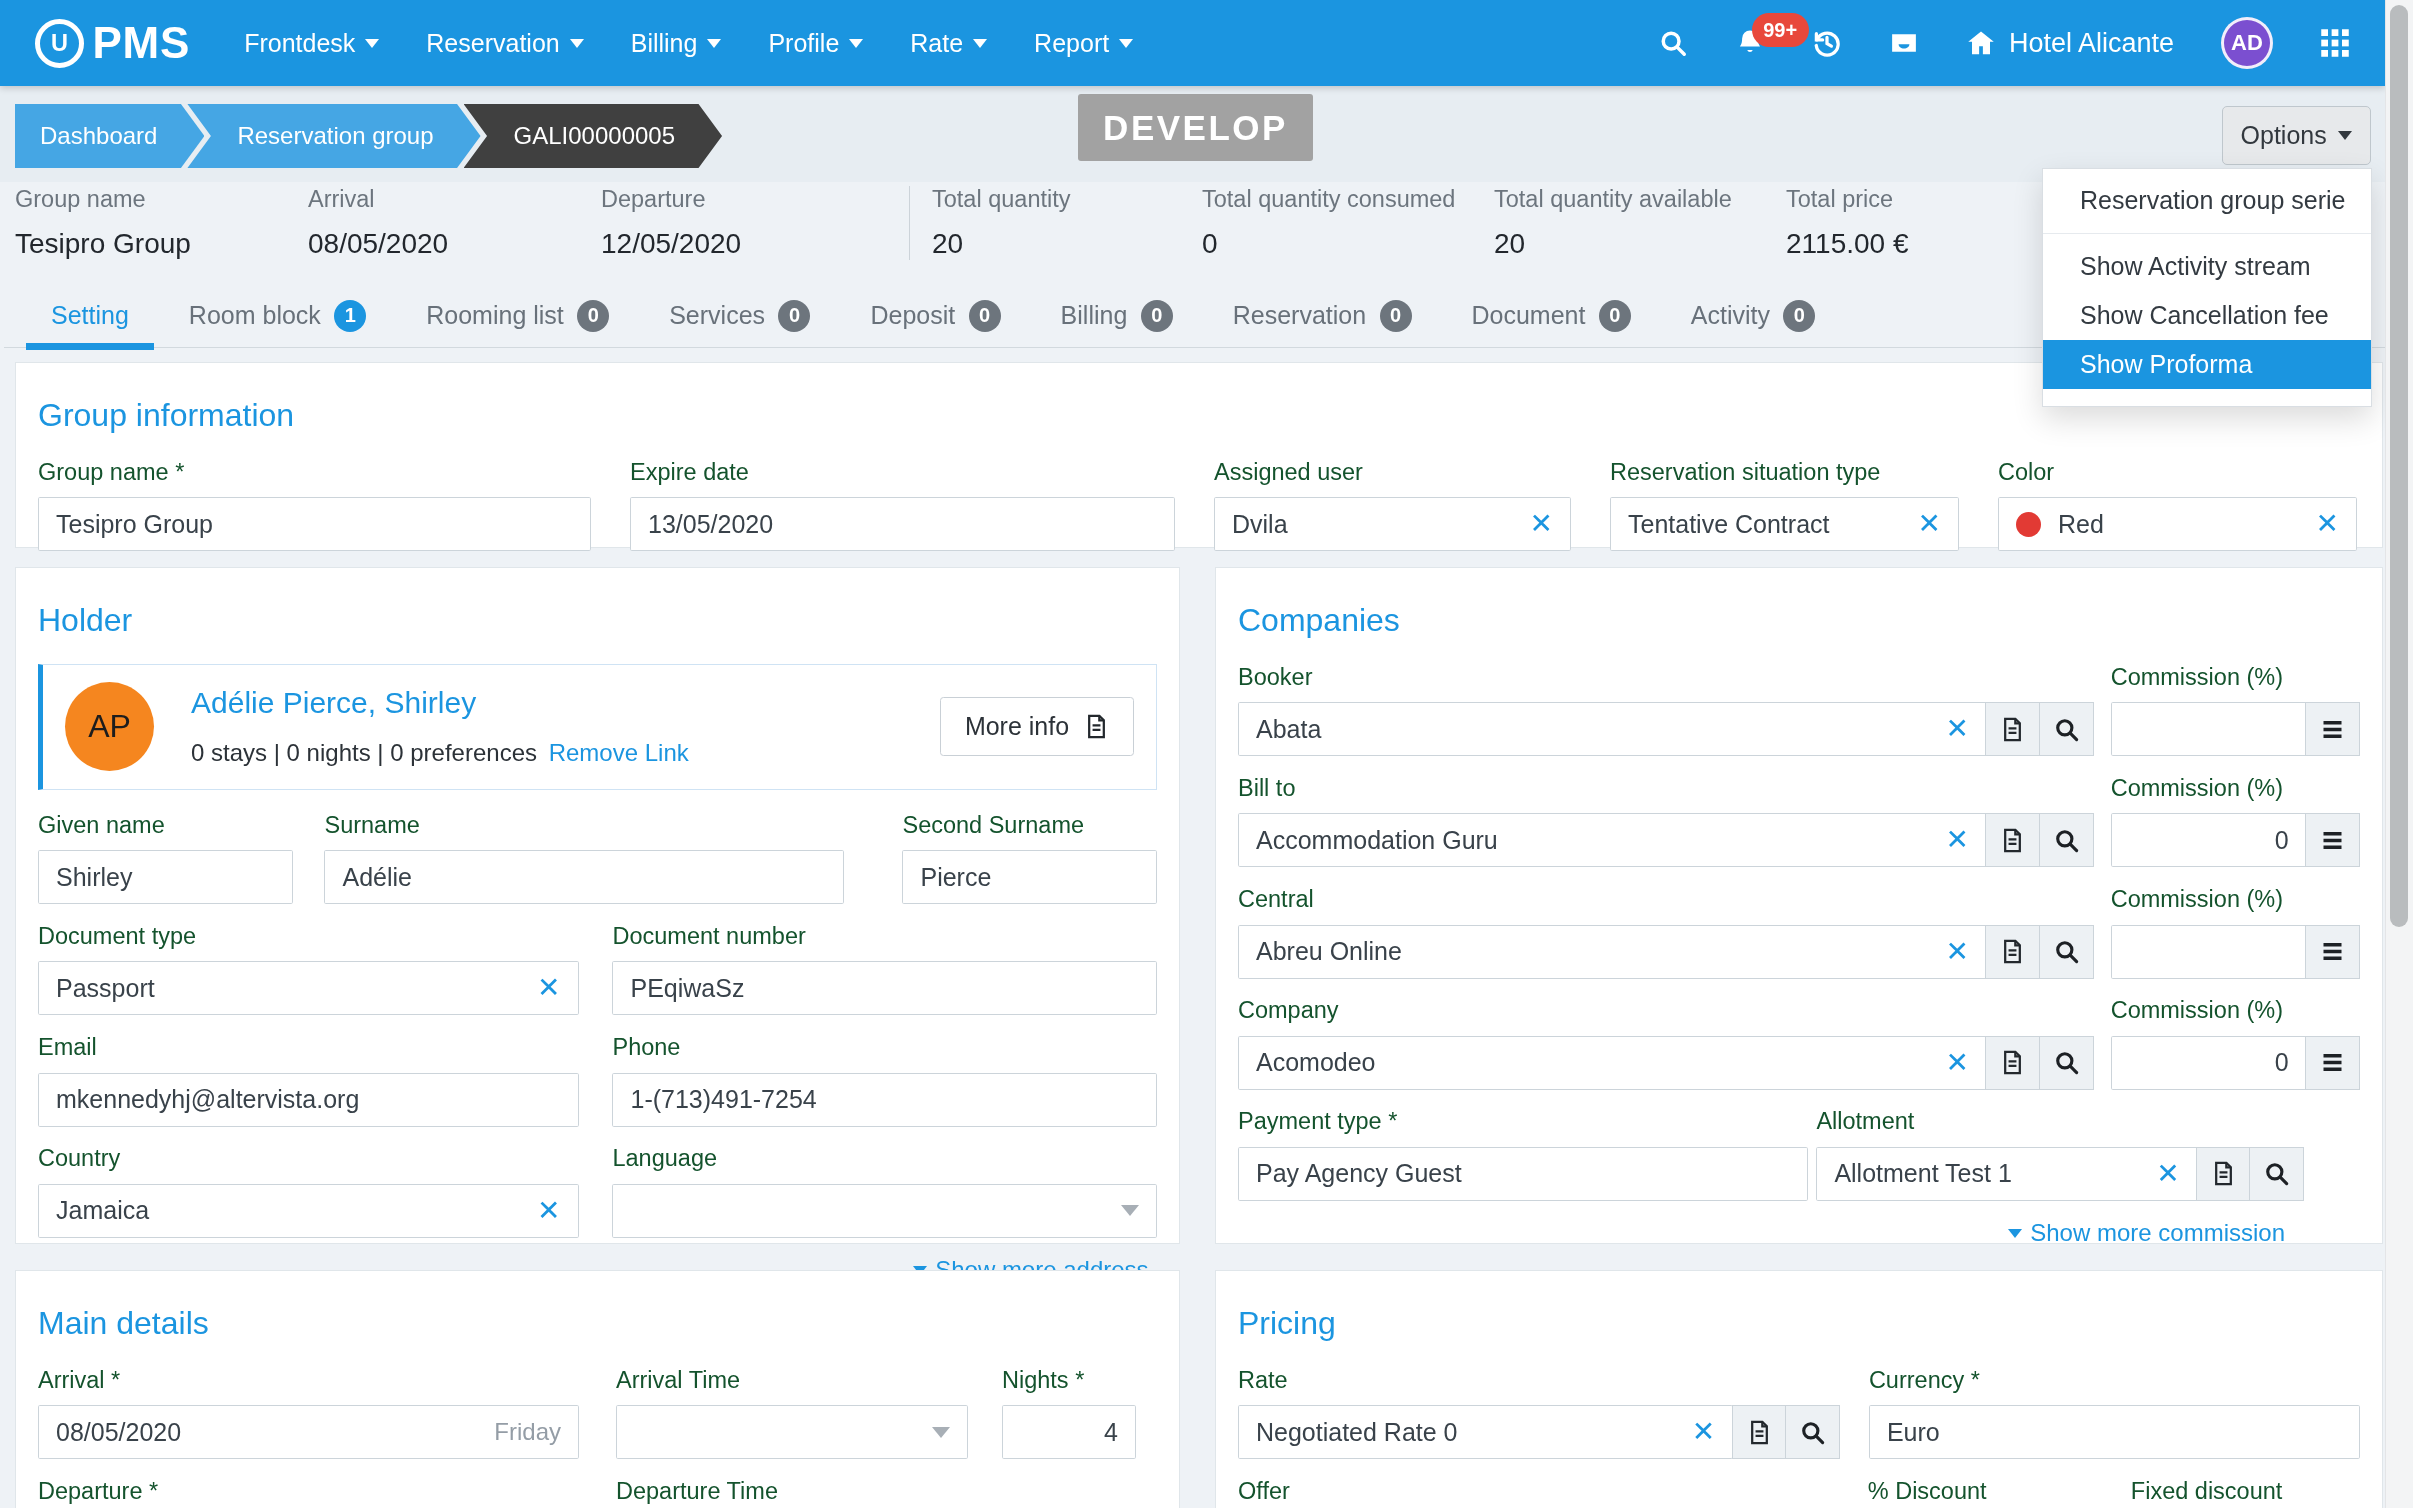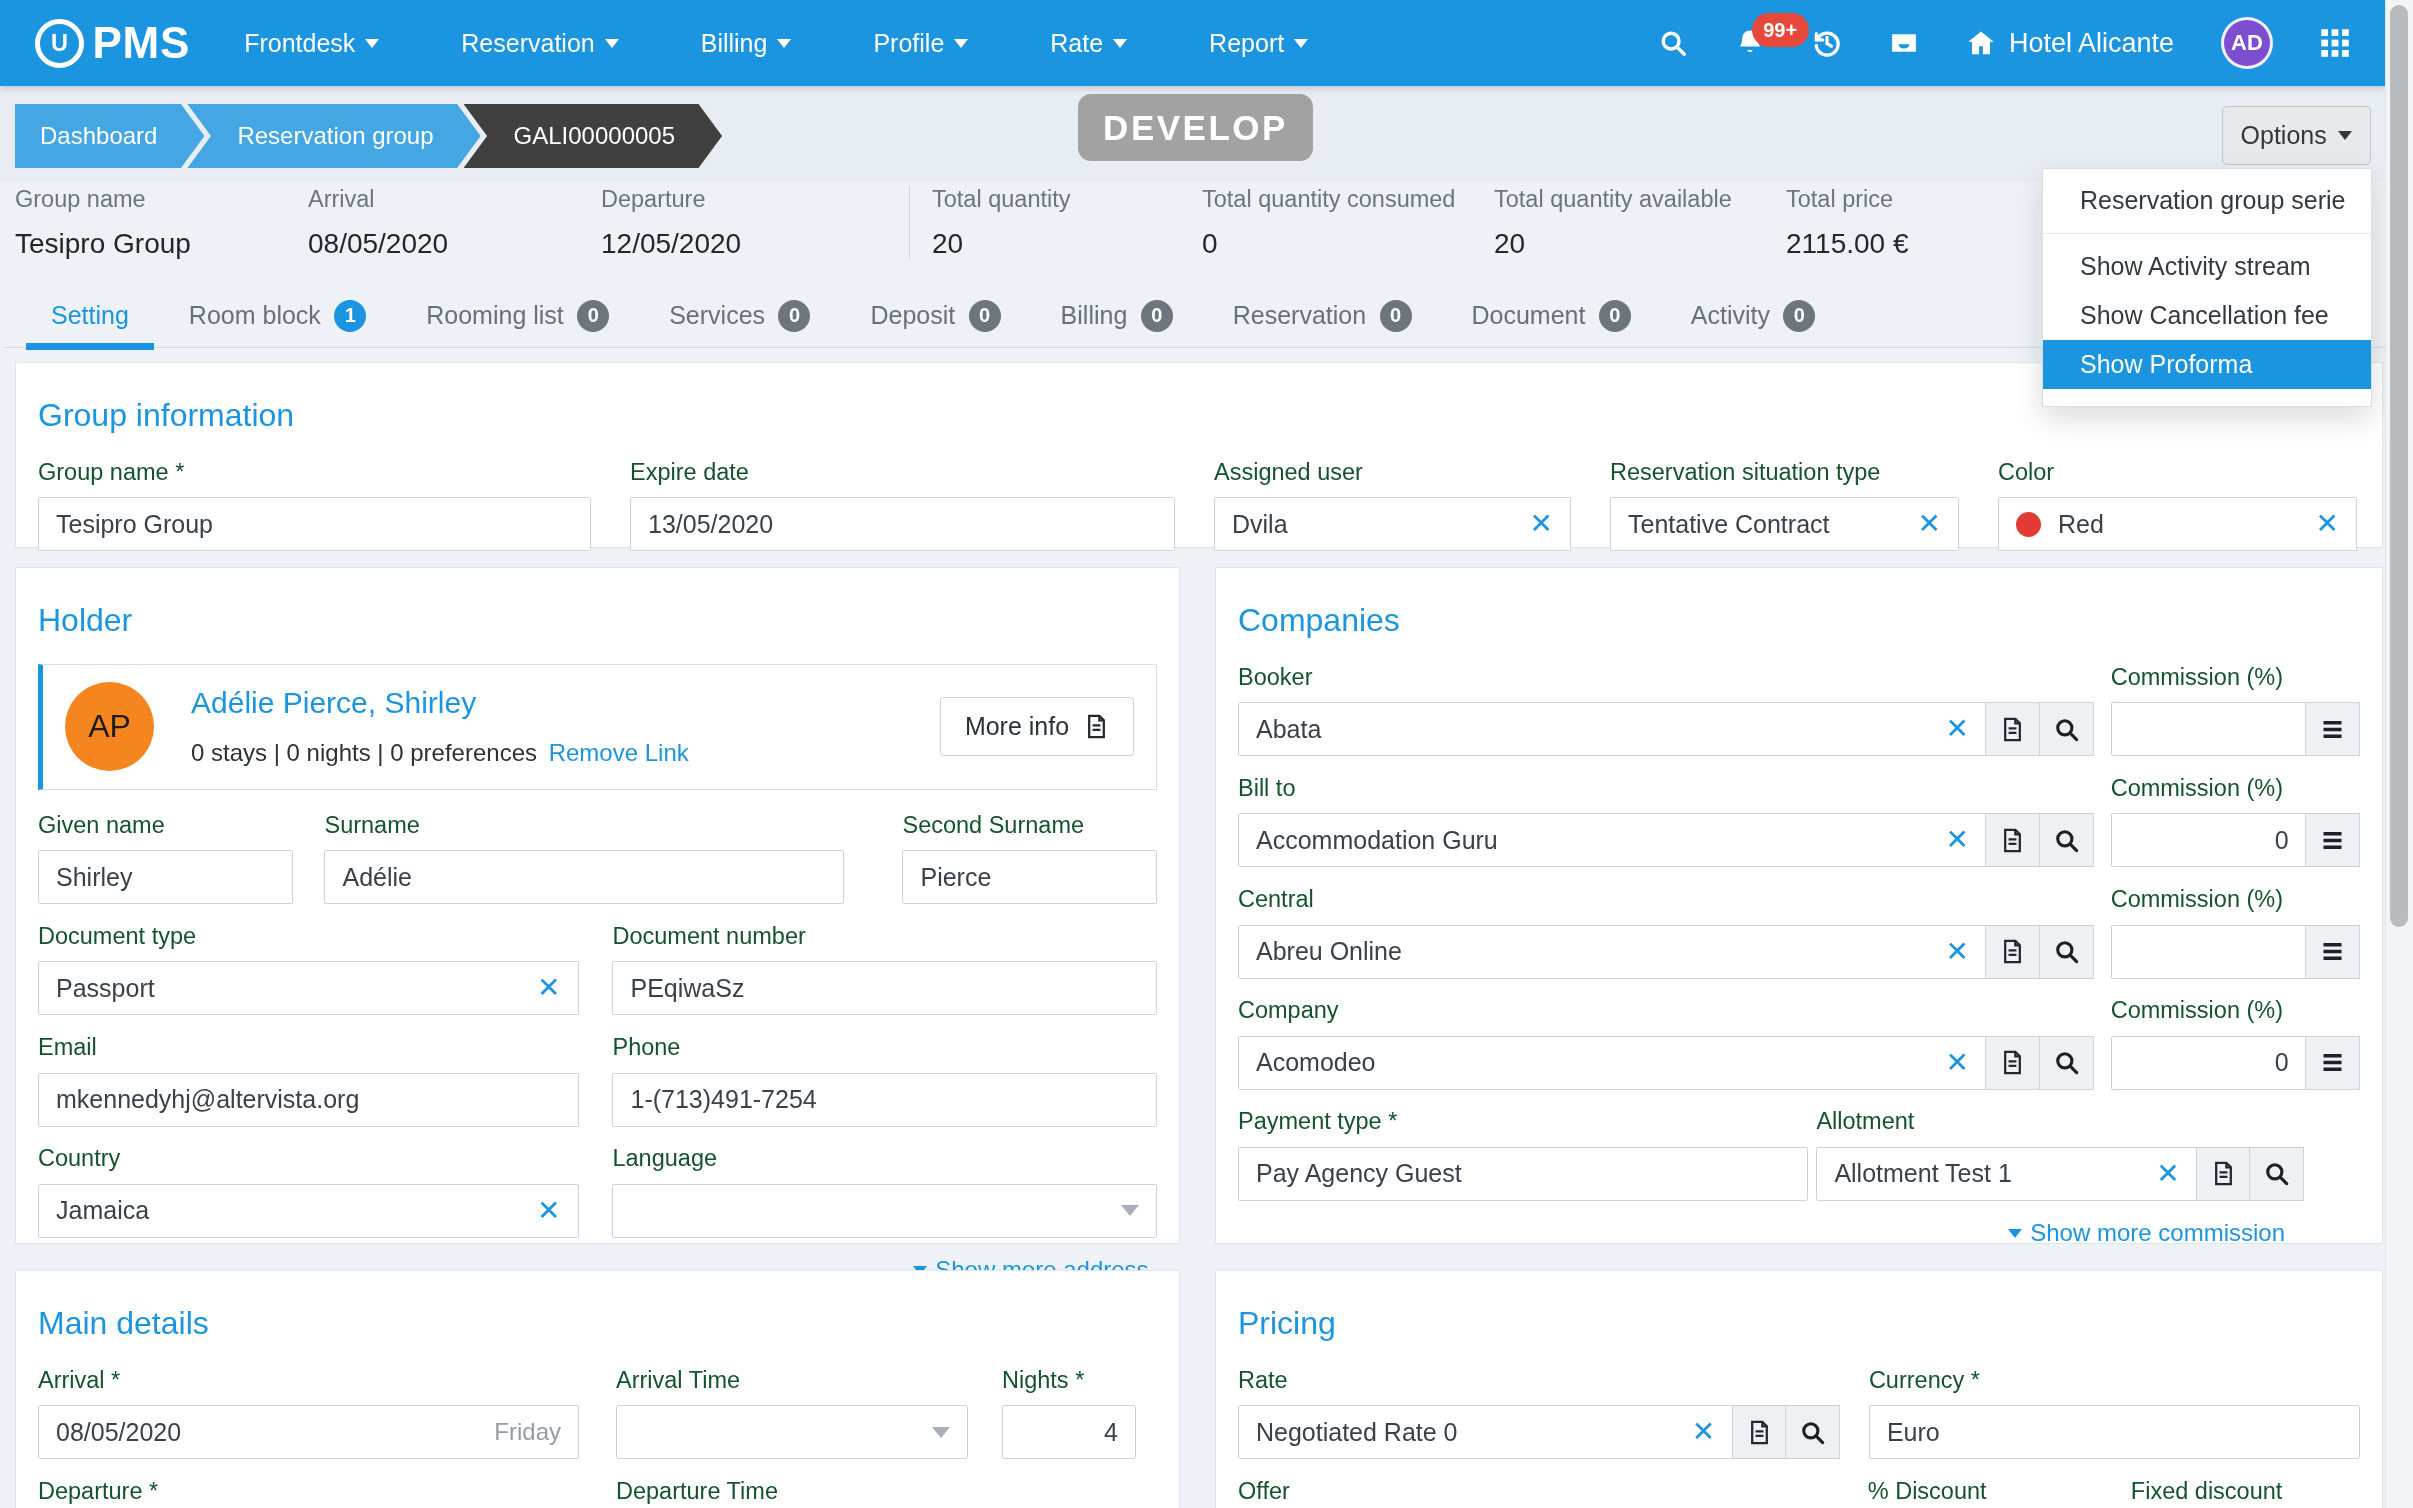--- a/index.html
+++ b/index.html
@@ -8,21 +8,21 @@
   #stage { position:relative; width:2413px; height:1508px; overflow:hidden; }
 
   
   .navbar { position:absolute; left:0; top:0; width:2385px; height:86px;
     background:#1b95e0; display:flex; align-items:center; padding:0 35px; z-index:60;
     box-shadow:0 2.5px 6.7px rgba(0,0,0,.18); }
   .logo { display:flex; align-items:center; gap:8.4px; color:#fff; }
   .logo-ring { width:49px; height:49px; border:5.9px solid #fff; border-radius:50%;
     display:flex; align-items:center; justify-content:center; font-size:23.5px; font-weight:700; color:#fff; }
   .logo-text { font-size:44px; font-weight:700; letter-spacing:0.8px; }
-  .nav-menus { display:flex; align-items:center; gap:82px; margin-left:54px; }
+  .nav-menus { display:flex; align-items:center; gap:47px; margin-left:54px; }
   .nav-item { color:#fff; font-size:25px; display:flex; align-items:center; gap:10px; cursor:pointer; }
   .caret { width:0; height:0; border-left:7.5px solid transparent; border-right:7.5px solid transparent;
     border-top:9.2px solid currentColor; display:inline-block; }
   .nav-right { margin-left:auto; display:flex; align-items:center; gap:47px; color:#fff; }
   .nav-ic { width:30px; height:30px; display:block; }
   .bell-wrap { position:relative; }
   .badge-99 { position:absolute; top:-15px; left:17px; background:#e8483b; color:#fff;
     font-size:20px; line-height:34px; padding:0 11.7px; border-radius:18.4px; font-weight:700; }
   .hotel { display:flex; align-items:center; gap:13.4px; font-size:27px; }
   .avatar { width:52px; height:52px; border-radius:50%; background:#7b4fd0;
@@ -32,21 +32,21 @@
   
   .strip { position:absolute; left:0; top:86px; width:2385px; height:96px; background:#e7edf2; }
   .crumbs { position:absolute; left:15px; top:104px; display:flex; }
   .crumb { height:64px; display:flex; align-items:center; color:#fff; font-size:24px;
     padding:0 47px 0 25px; background:#45a6e4; cursor:pointer;
     clip-path:polygon(0 0, calc(100% - 23.5px) 0, 100% 50%, calc(100% - 23.5px) 100%, 0 100%); }
   .crumb + .crumb { margin-left:-17px; padding-left:50px;
     clip-path:polygon(0 0, calc(100% - 23.5px) 0, 100% 50%, calc(100% - 23.5px) 100%, 0 100%, 23.5px 50%); }
   .crumb.last { background:#404040; }
   .develop { position:absolute; left:1078px; top:94px; width:235px; height:67px; background:#a2a2a2;
-    border-radius:13px; color:#fff; font-size:35px; font-weight:700; letter-spacing:2.5px;
+    border-radius:3px; color:#fff; font-size:35px; font-weight:700; letter-spacing:2.5px;
     display:flex; align-items:center; justify-content:center; }
   .options-btn { position:absolute; left:2222px; top:106px; width:149px; height:59px;
     background:#e7e9eb; border:1.7px solid #bfc7cd; border-radius:5px; color:#32383e;
     font-size:25px; display:flex; align-items:center; justify-content:center; gap:11.7px; cursor:pointer; }
   .options-btn .caret { border-top-color:#32383e; }
 
   
   .menu { position:absolute; left:2042px; top:168px; width:330px; background:#fff;
     border:1.7px solid #d9dee3; box-shadow:0 11.7px 28.5px rgba(0,0,0,.14); padding:6.7px 0 17px; z-index:70; }
   .menu-item { height:49px; display:flex; align-items:center; padding-left:37px;

